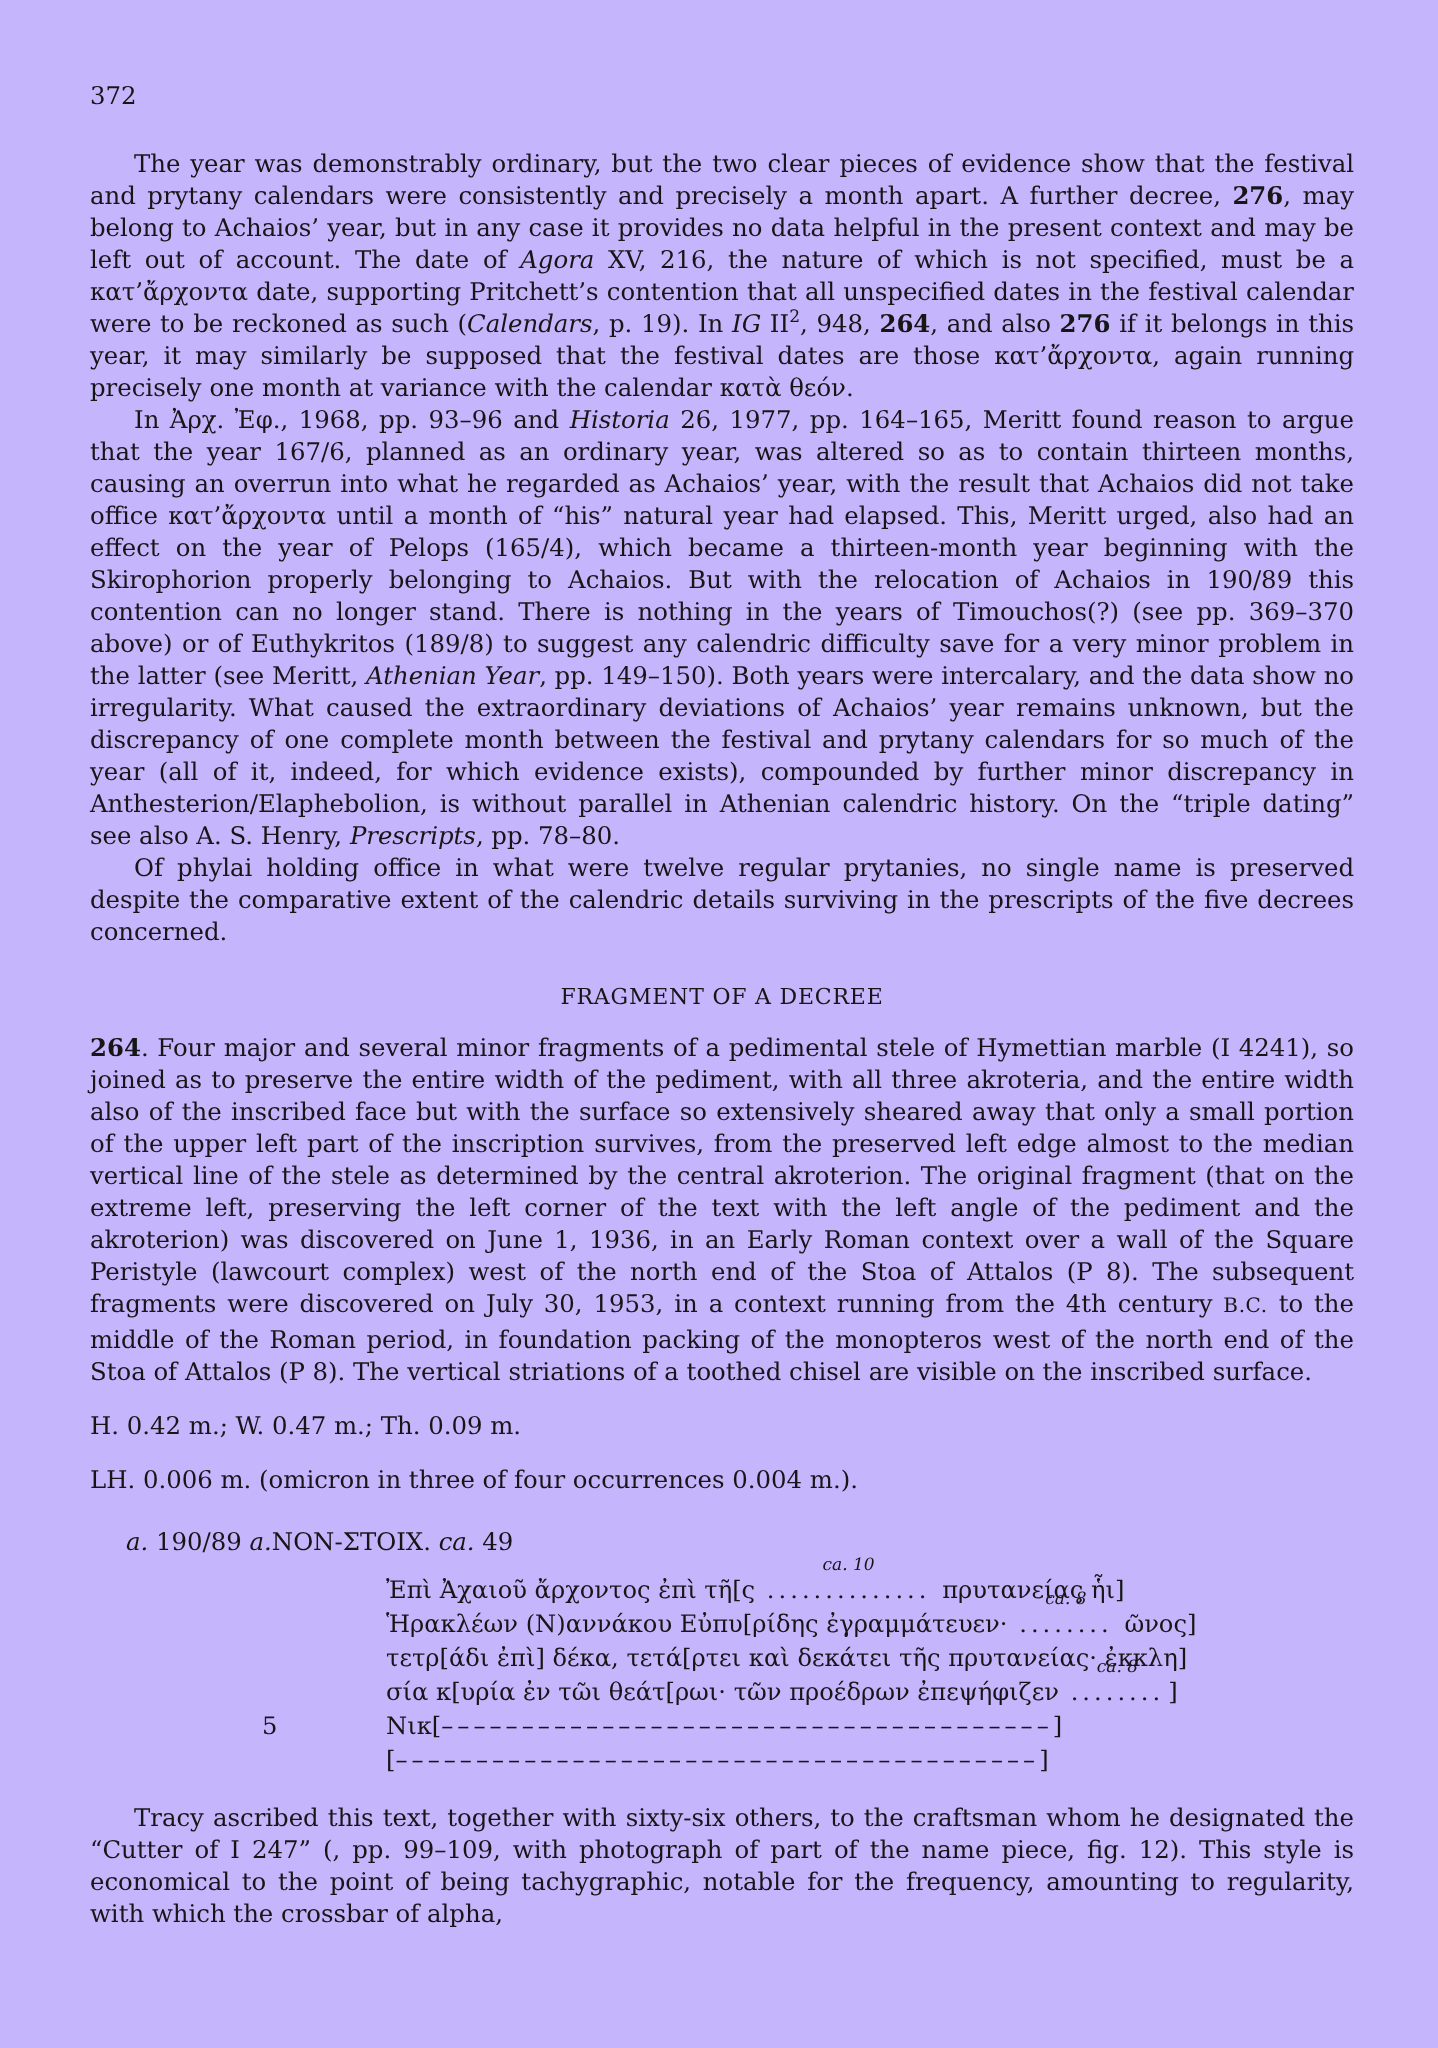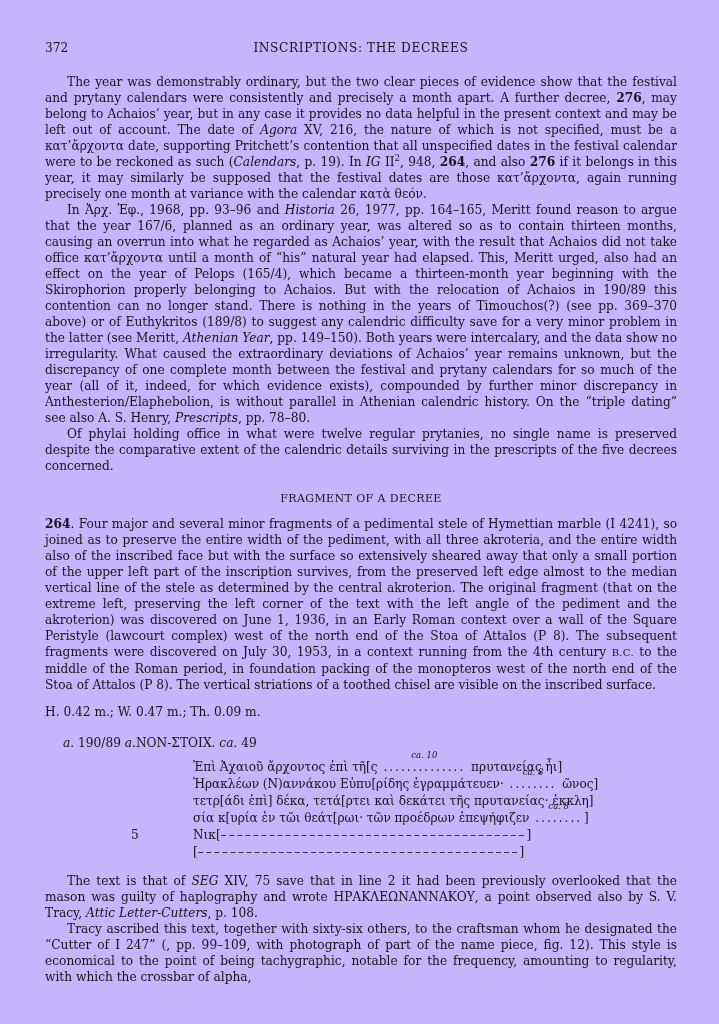--- a/index.html
+++ b/index.html
@@ -93,34 +93,34 @@
   x-sc   { font-size: 0.82em; letter-spacing: 0.3px; }
   sup    { font-size: 0.7em; line-height: 0; }
 </style>
 </head>
 <body>
 
 <div class="page">
 
   <header class="running-header">
     <span class="page-num">372</span>
-    <span class="running-title">INSCRIPTIONS: THE DECREES</span>
   </header>
 
   <main>
 
     <p class="indent">The year was demonstrably ordinary, but the two clear pieces of evidence show that the festival and prytany calendars were consistently and precisely a month apart.  A further decree, <b>276</b>, may belong to Achaios’ year, but in any case it provides no data helpful in the present context and may be left out of account.  The date of <i>Agora</i> XV, 216, the nature of which is not specified, must be a κατ’ἄρχοντα date, supporting Pritchett’s contention that all unspecified dates in the festival calendar were to be reckoned as such (<i>Calendars</i>, p. 19).  In <i>IG</i> II<sup>2</sup>, 948, <b>264</b>, and also <b>276</b> if it belongs in this year, it may similarly be supposed that the festival dates are those κατ’ἄρχοντα, again running precisely one month at variance with the calendar κατὰ θεόν.</p>
     <p class="indent">In Ἀρχ. Ἐφ., 1968, pp. 93–96 and <i>Historia</i> 26, 1977, pp. 164–165, Meritt found reason to argue that the year 167/6, planned as an ordinary year, was altered so as to contain thirteen months, causing an overrun into what he regarded as Achaios’ year, with the result that Achaios did not take office κατ’ἄρχοντα until a month of “his” natural year had elapsed.  This, Meritt urged, also had an effect on the year of Pelops (165/4), which became a thirteen-month year beginning with the Skirophorion properly belonging to Achaios.  But with the relocation of Achaios in 190/89 this contention can no longer stand.  There is nothing in the years of Timouchos(?) (see pp. 369–370 above) or of Euthykritos (189/8) to suggest any calendric difficulty save for a very minor problem in the latter (see Meritt, <i>Athenian Year</i>, pp. 149–150).  Both years were intercalary, and the data show no irregularity.  What caused the extraordinary deviations of Achaios’ year remains unknown, but the discrepancy of one complete month between the festival and prytany calendars for so much of the year (all of it, indeed, for which evidence exists), compounded by further minor discrepancy in Anthesterion/Elaphebolion, is without parallel in Athenian calendric history.  On the “triple dating” see also A. S. Henry, <i>Prescripts</i>, pp. 78–80.</p>
     <p class="indent">Of phylai holding office in what were twelve regular prytanies, no single name is preserved despite the comparative extent of the calendric details surviving in the prescripts of the five decrees concerned.</p>
 
     <h2 class="section-heading">FRAGMENT OF A DECREE</h2>
 
     <p class="flush"><b>264</b>.  Four major and several minor fragments of a pedimental stele of Hymettian marble (I 4241), so joined as to preserve the entire width of the pediment, with all three akroteria, and the entire width also of the inscribed face but with the surface so extensively sheared away that only a small portion of the upper left part of the inscription survives, from the preserved left edge almost to the median vertical line of the stele as determined by the central akroterion.  The original fragment (that on the extreme left, preserving the left corner of the text with the left angle of the pediment and the akroterion) was discovered on June 1, 1936, in an Early Roman context over a wall of the Square Peristyle (lawcourt complex) west of the north end of the Stoa of Attalos (P 8).  The subsequent fragments were discovered on July 30, 1953, in a context running from the 4th century <x-sc>B.C.</x-sc> to the middle of the Roman period, in foundation packing of the monopteros west of the north end of the Stoa of Attalos (P 8).  The vertical striations of a toothed chisel are visible on the inscribed surface.</p>
 
     <p class="flush meas">H. 0.42 m.; W. 0.47 m.; Th. 0.09 m.</p>
+    <p class="flush meas2">LH. 0.006 m. (omicron in three of four occurrences 0.004 m.).</p>
 
 
     <div class="lemma-row">
       <span class="lemma-left"><i>a.</i> 190/89 <i>a.</i></span>
       <span class="lemma-right">NON-ΣΤΟΙΧ. <i>ca.</i> 49</span>
     </div>
 
     <div class="inscription">
       <div class="insc-line">
         <span class="line-num"></span>
@@ -141,17 +141,16 @@
       <div class="insc-line">
         <span class="line-num">5</span>
         <span>Νικ[<x-dash>––––––––––––––––––––––––––––––––––––––</x-dash>]</span>
       </div>
       <div class="insc-line">
         <span class="line-num"></span>
         <span>[<x-dash>––––––––––––––––––––––––––––––––––––––––</x-dash>]</span>
       </div>
     </div>
 
-    <p class="indent">The text is that of <i>SEG</i> XIV, 75 save that in line 2 it had been previously overlooked that the mason was guilty of haplography and wrote ΗΡΑΚΛΕΩΝΑΝΝΑΚΟΥ, a point observed also by S. V. Tracy, <i>Attic Letter-Cutters</i>, p. 108.</p>
     <p class="indent">Tracy ascribed this text, together with sixty-six others, to the craftsman whom he designated the “Cutter of  I 247” (, pp. 99–109, with photograph of part of the name piece, fig. 12).  This style is economical to the point of being tachygraphic, notable for the frequency, amounting to regularity, with which the crossbar of alpha,</p>
 
   </main>
 </div>
 
 </body></html>

